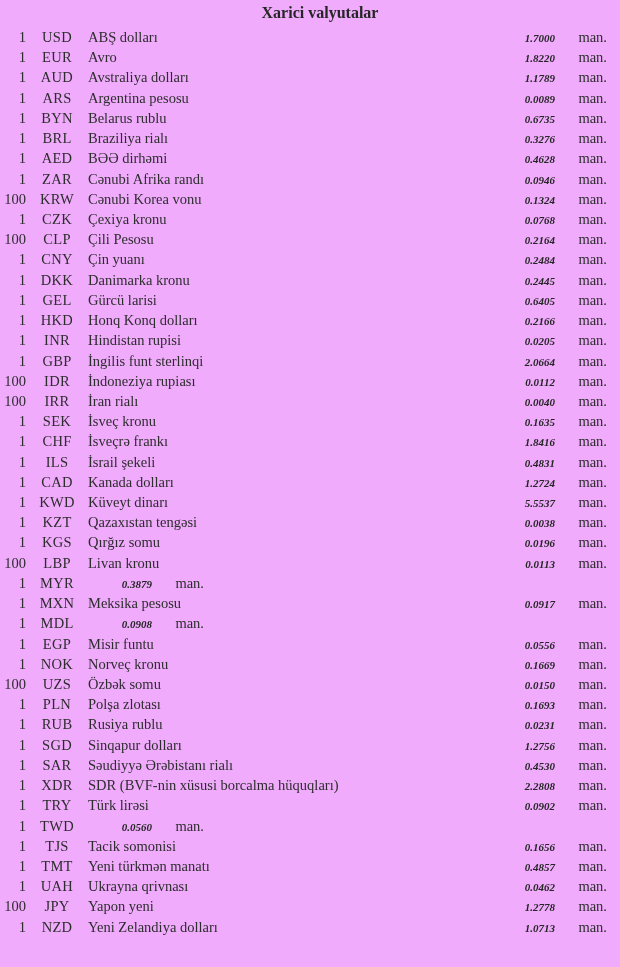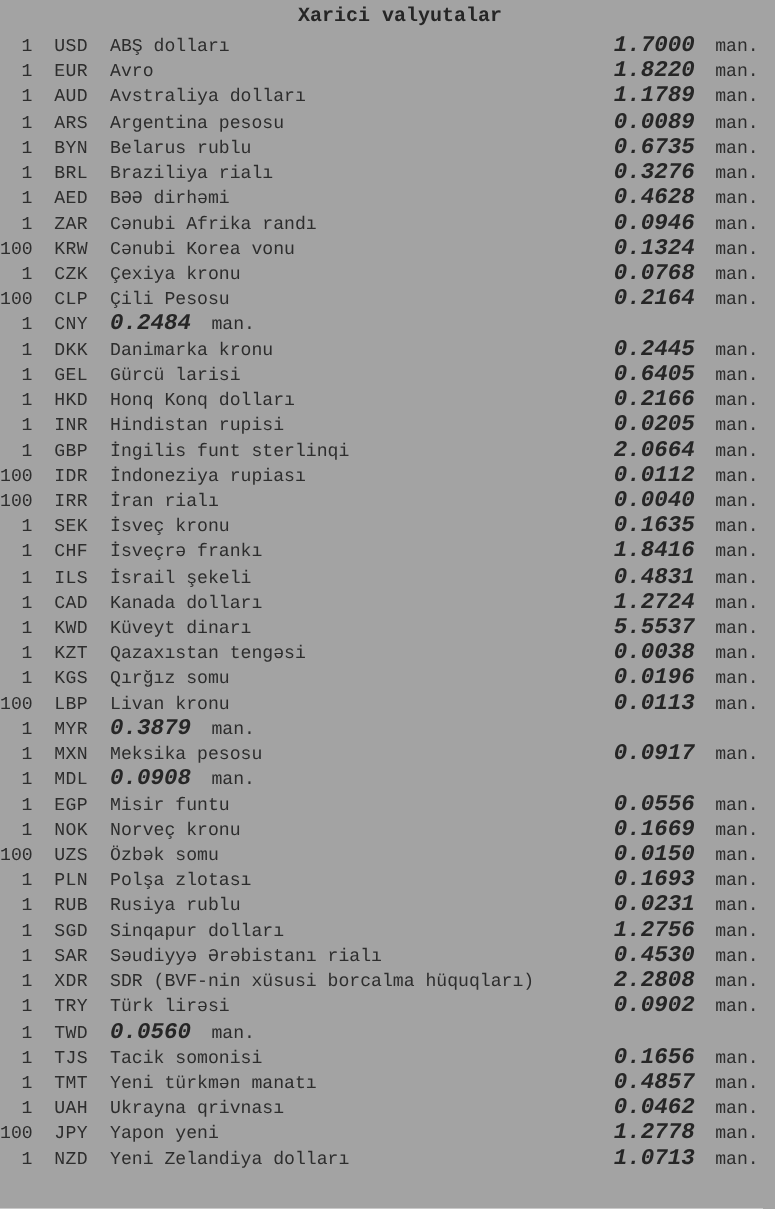--- a/index.html
+++ b/index.html
@@ -4,22 +4,22 @@
 <style>
   html, body {
     margin: 0;
     padding: 0;
     background: #ffffff;
   }
   .page {
     position: relative;
     width: 620px;
     height: 967px;
-    background: #a3a3a3;
-    font-family: Liberation Mono, monospace;
+    background: #f0abfc;
+    font-family: Liberation Serif, serif;
     color: #2d2d2d;
     overflow: hidden;
   }
   .doc-title {
     position: absolute;
     top: 4px;
     left: 0;
     width: 640px;
     text-align: center;
     font-size: 16px;
@@ -55,21 +55,21 @@
   .name {
     flex: 1 1 auto;
     overflow: hidden;
   }
   .rate {
     width: 64px;
     text-align: right;
     flex: 0 0 auto;
     font-weight: bold;
     font-style: italic;
-    font-size: 18px;
+    font-size: 11px;
     color: #262626;
   }
   .unit {
     width: 40px;
     margin-left: 12px;
     text-align: right;
     flex: 0 0 auto;
   }
 </style>
 </head>
@@ -162,20 +162,21 @@
     <span class="qty">100</span>
     <span class="code">CLP</span>
     <span class="name">Çili Pesosu</span>
     <span class="rate">0.2164</span>
     <span class="unit">man.</span>
   </div>
 
   <div class="row">
     <span class="qty">1</span>
     <span class="code">CNY</span>
+    <span class="name">Çin yuanı</span>
     <span class="rate">0.2484</span>
     <span class="unit">man.</span>
   </div>
 
   <div class="row">
     <span class="qty">1</span>
     <span class="code">DKK</span>
     <span class="name">Danimarka kronu</span>
     <span class="rate">0.2445</span>
     <span class="unit">man.</span>

